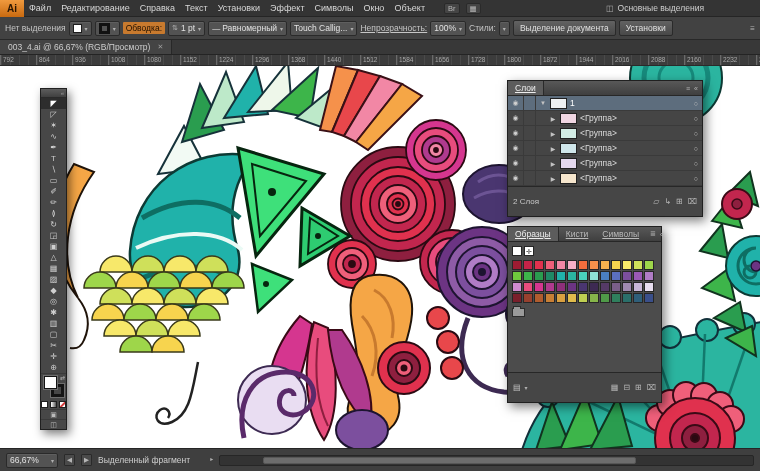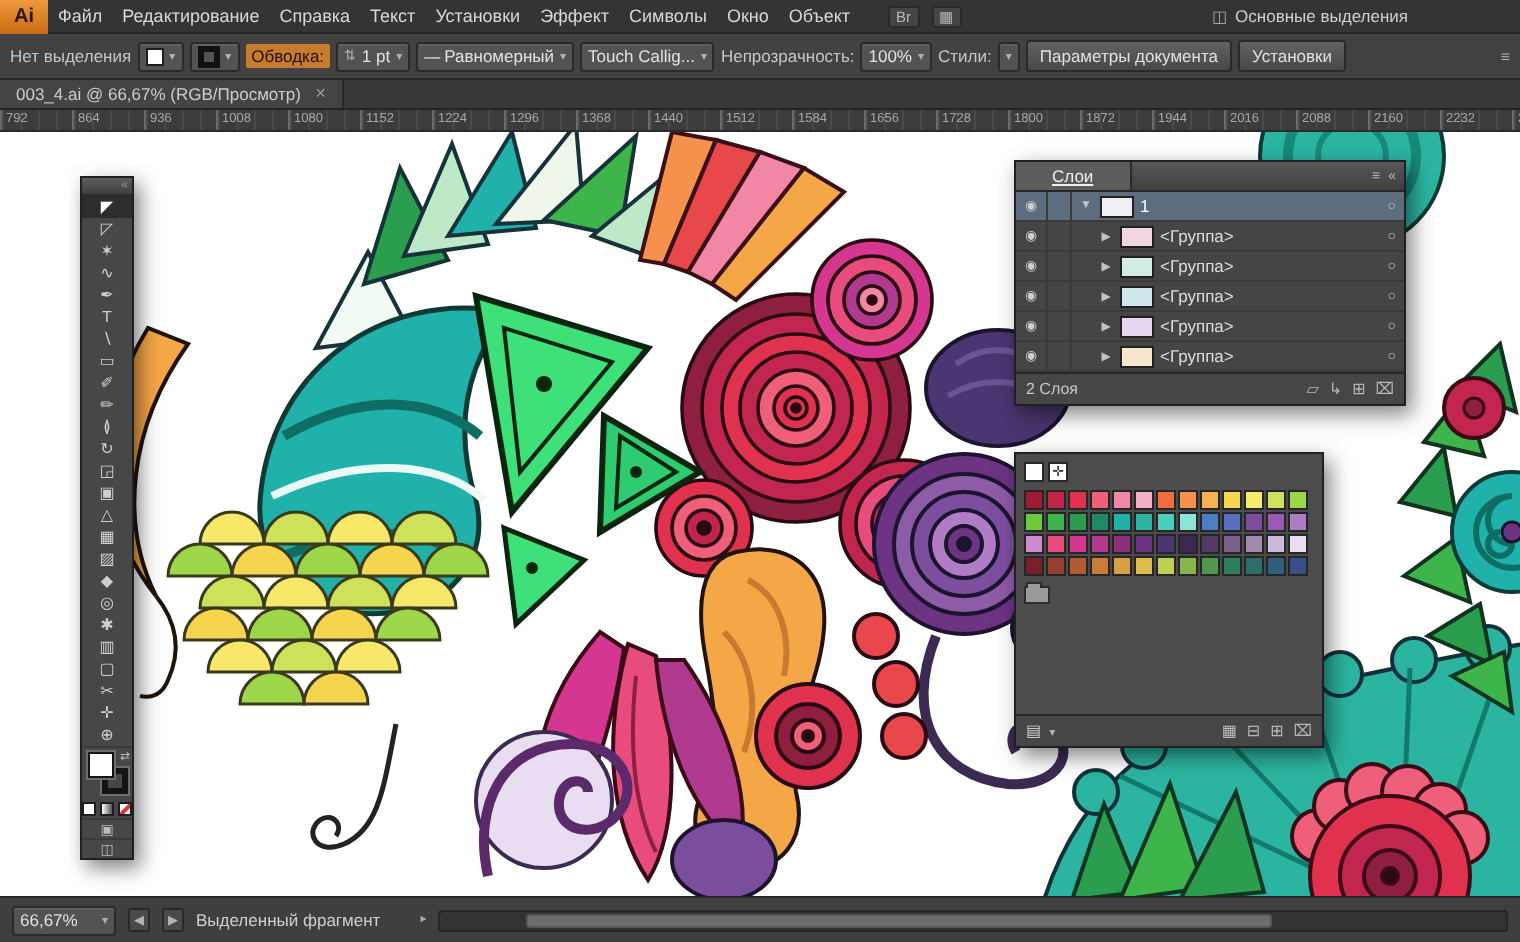--- a/index.html
+++ b/index.html
@@ -18,21 +18,21 @@
           border-radius:2px; height:11px; line-height:10px; }
   .workspace { margin-left:auto; margin-right:56px; display:flex; gap:4px; align-items:center;
                font-size:8.5px; color:#cfcfcf; }
   .workspace .wicon { font-size:8px; color:#a8a8a8; }
 
   
   .controlbar { position:absolute; top:17px; left:0; right:0; height:23px; background:#424242;
                 border-bottom:1px solid #282828; display:flex; align-items:center; gap:3px; padding:0 5px; }
   .cb-label { font-size:8.5px; color:#c6c6c6; white-space:nowrap; }
   .cb-label.hot { background:#c87a2e; color:#221100; padding:1px 3px; border-radius:1px; }
-  .cb-label.link { }
+  .cb-label.link { text-decoration:underline; }
   .combo { display:inline-flex; align-items:center; gap:3px; height:15px; background:#535353;
            border:1px solid #2a2a2a; border-radius:2px; padding:0 3px; font-size:8.5px; color:#e2e2e2;
            box-shadow:inset 0 1px 0 rgba(255,255,255,.07); white-space:nowrap; }
   .caret { font-size:6px; color:#b0b0b0; }
   .stepper { font-size:7px; color:#b0b0b0; }
   .cswatch { width:9px; height:9px; border:1px solid #1d1d1d; }
   .fillw { background:#fff; }
   .strokew { background:#535353; border:3px solid #111; width:11px; height:11px; }
   .dash { font-size:8px; color:#efefef; letter-spacing:-1px; }
   .btn { background:linear-gradient(#626262,#484848); border:1px solid #2a2a2a; border-radius:2px;
@@ -53,21 +53,21 @@
 
   
   .canvas { position:absolute; top:66px; bottom:23px; left:0; right:0; background:#fff; overflow:hidden; }
   .canvas svg { position:absolute; inset:0; }
 
   
   .panel { position:absolute; background:#4a4a4a; border:1px solid #202020;
            box-shadow:3px 4px 10px rgba(0,0,0,.5); }
   .p-head { height:15px; background:linear-gradient(#585858,#3f3f3f); border-bottom:1px solid #272727;
             display:flex; align-items:stretch; }
-  .p-tab { padding:0 18px; display:flex; align-items:center; font-size:8.5px; color:#b9b9b9;text-decoration:underline; }
+  .p-tab { padding:0 7px; display:flex; align-items:center; font-size:8.5px; color:#b9b9b9;text-decoration:underline; }
   .p-tab.active { background:#5c5c5c; color:#eee; border-right:1px solid #2a2a2a; }
   .p-head-icons { margin-left:auto; display:flex; align-items:center; gap:4px; padding:0 4px;
                   font-size:7px; color:#b5b5b5; }
 
   
   .toolbar { left:40px; top:88px; width:27px; background:#474747; }
   .tb-head { height:9px; background:linear-gradient(#5d5d5d,#404040); border-bottom:1px solid #2a2a2a;
              display:flex; justify-content:flex-end; align-items:center; padding:0 2px; font-size:6px; color:#999; }
   .tool { height:11px; display:flex; align-items:center; justify-content:center; font-size:8px; color:#cfcfcf; }
   .tool.active { background:#2d2d2d; color:#fff; }
@@ -93,21 +93,21 @@
           background:#454545; border-bottom:1px solid #3a3a3a; font-size:8.5px; color:#ddd; }
   .lrow.selected { background:#5d6d7d; color:#fff; }
   .eyebox { width:16px; align-self:stretch; border-right:1px solid #3a3a3a; display:flex;
             align-items:center; justify-content:center; font-size:7px; color:#cfcfcf; }
   .lockbox { width:9px; align-self:stretch; border-right:1px solid #3a3a3a; }
   .larrow { width:8px; font-size:6px; color:#c3c3c3; text-align:center; }
   .lrow.group .larrow { margin-left:10px; }
   .thumb { width:17px; height:11px; border:1px solid #202020; background:#fff; flex:0 0 auto; }
   .lname { flex:1; overflow:hidden; white-space:nowrap; }
   .ltarget { font-size:7px; color:#c0c0c0; }
-  .p-bottom { height:16px; border-top:1px solid #272727; background:#464646; display:flex;
+  .p-bottom { height:30px; border-top:1px solid #272727; background:#464646; display:flex;
               align-items:center; padding:0 5px; font-size:8px; color:#c8c8c8; gap:4px; }
   .p-bottom .right-icons { margin-left:auto; display:flex; gap:5px; font-size:8px; color:#b8b8b8; }
 
   
   .swatches { left:507px; top:226px; width:155px; }
   .sw-area { height:130px; padding:4px; background:#4c4c4c; }
   .sw-basic { display:flex; gap:2px; margin-bottom:4px; }
   .sw { width:10px; height:10px; border:1px solid #262626; flex:0 0 auto; }
   .sw-white { background:#fff; }
   .sw-reg { background:#fff; color:#333; font-size:7px; display:flex; align-items:center;
@@ -183,21 +183,21 @@
   </div>
   <span class="cb-label link">Непрозрачность:</span>
   <div class="combo">
     <span>100%</span>
     <span class="caret">▾</span>
   </div>
   <span class="cb-label">Стили:</span>
   <div class="combo">
     <span class="caret">▾</span>
   </div>
-  <button class="btn">Параметры документа</button>
+  <button class="btn">Выделение документа</button>
   <button class="btn">Установки</button>
   <span class="cb-end">≡</span>
 </div>
 
 <div class="tabrow">
   <div class="doc-tab">
     <span>003_4.ai @ 66,67% (RGB/Просмотр)</span>
     <span class="tab-close">✕</span>
   </div>
 </div>
@@ -576,20 +576,31 @@
     <span class="right-icons">
       <span>▱</span>
       <span>↳</span>
       <span>⊞</span>
       <span>⌧</span>
     </span>
   </div>
 </div>
 
 <div class="panel swatches">
+  <div class="p-head">
+    <div style="display:flex">
+        <div class="p-tab active">Образцы</div>
+        <div class="p-tab">Кисти</div>
+        <div class="p-tab">Символы</div>
+      </div>
+    <div class="p-head-icons">
+      <span>≣</span>
+      <span>«</span>
+    </div>
+  </div>
   <div class="sw-area">
     <div class="sw-basic">
       <span class="sw sw-white"></span>
       <span class="sw sw-reg">✛</span>
     </div>
     <div class="sw-grid">
         <span class="sw" style="background: rgb(158, 27, 50);"></span>
         <span class="sw" style="background: rgb(196, 35, 72);"></span>
         <span class="sw" style="background: rgb(224, 49, 78);"></span>
         <span class="sw" style="background: rgb(239, 95, 122);"></span>

